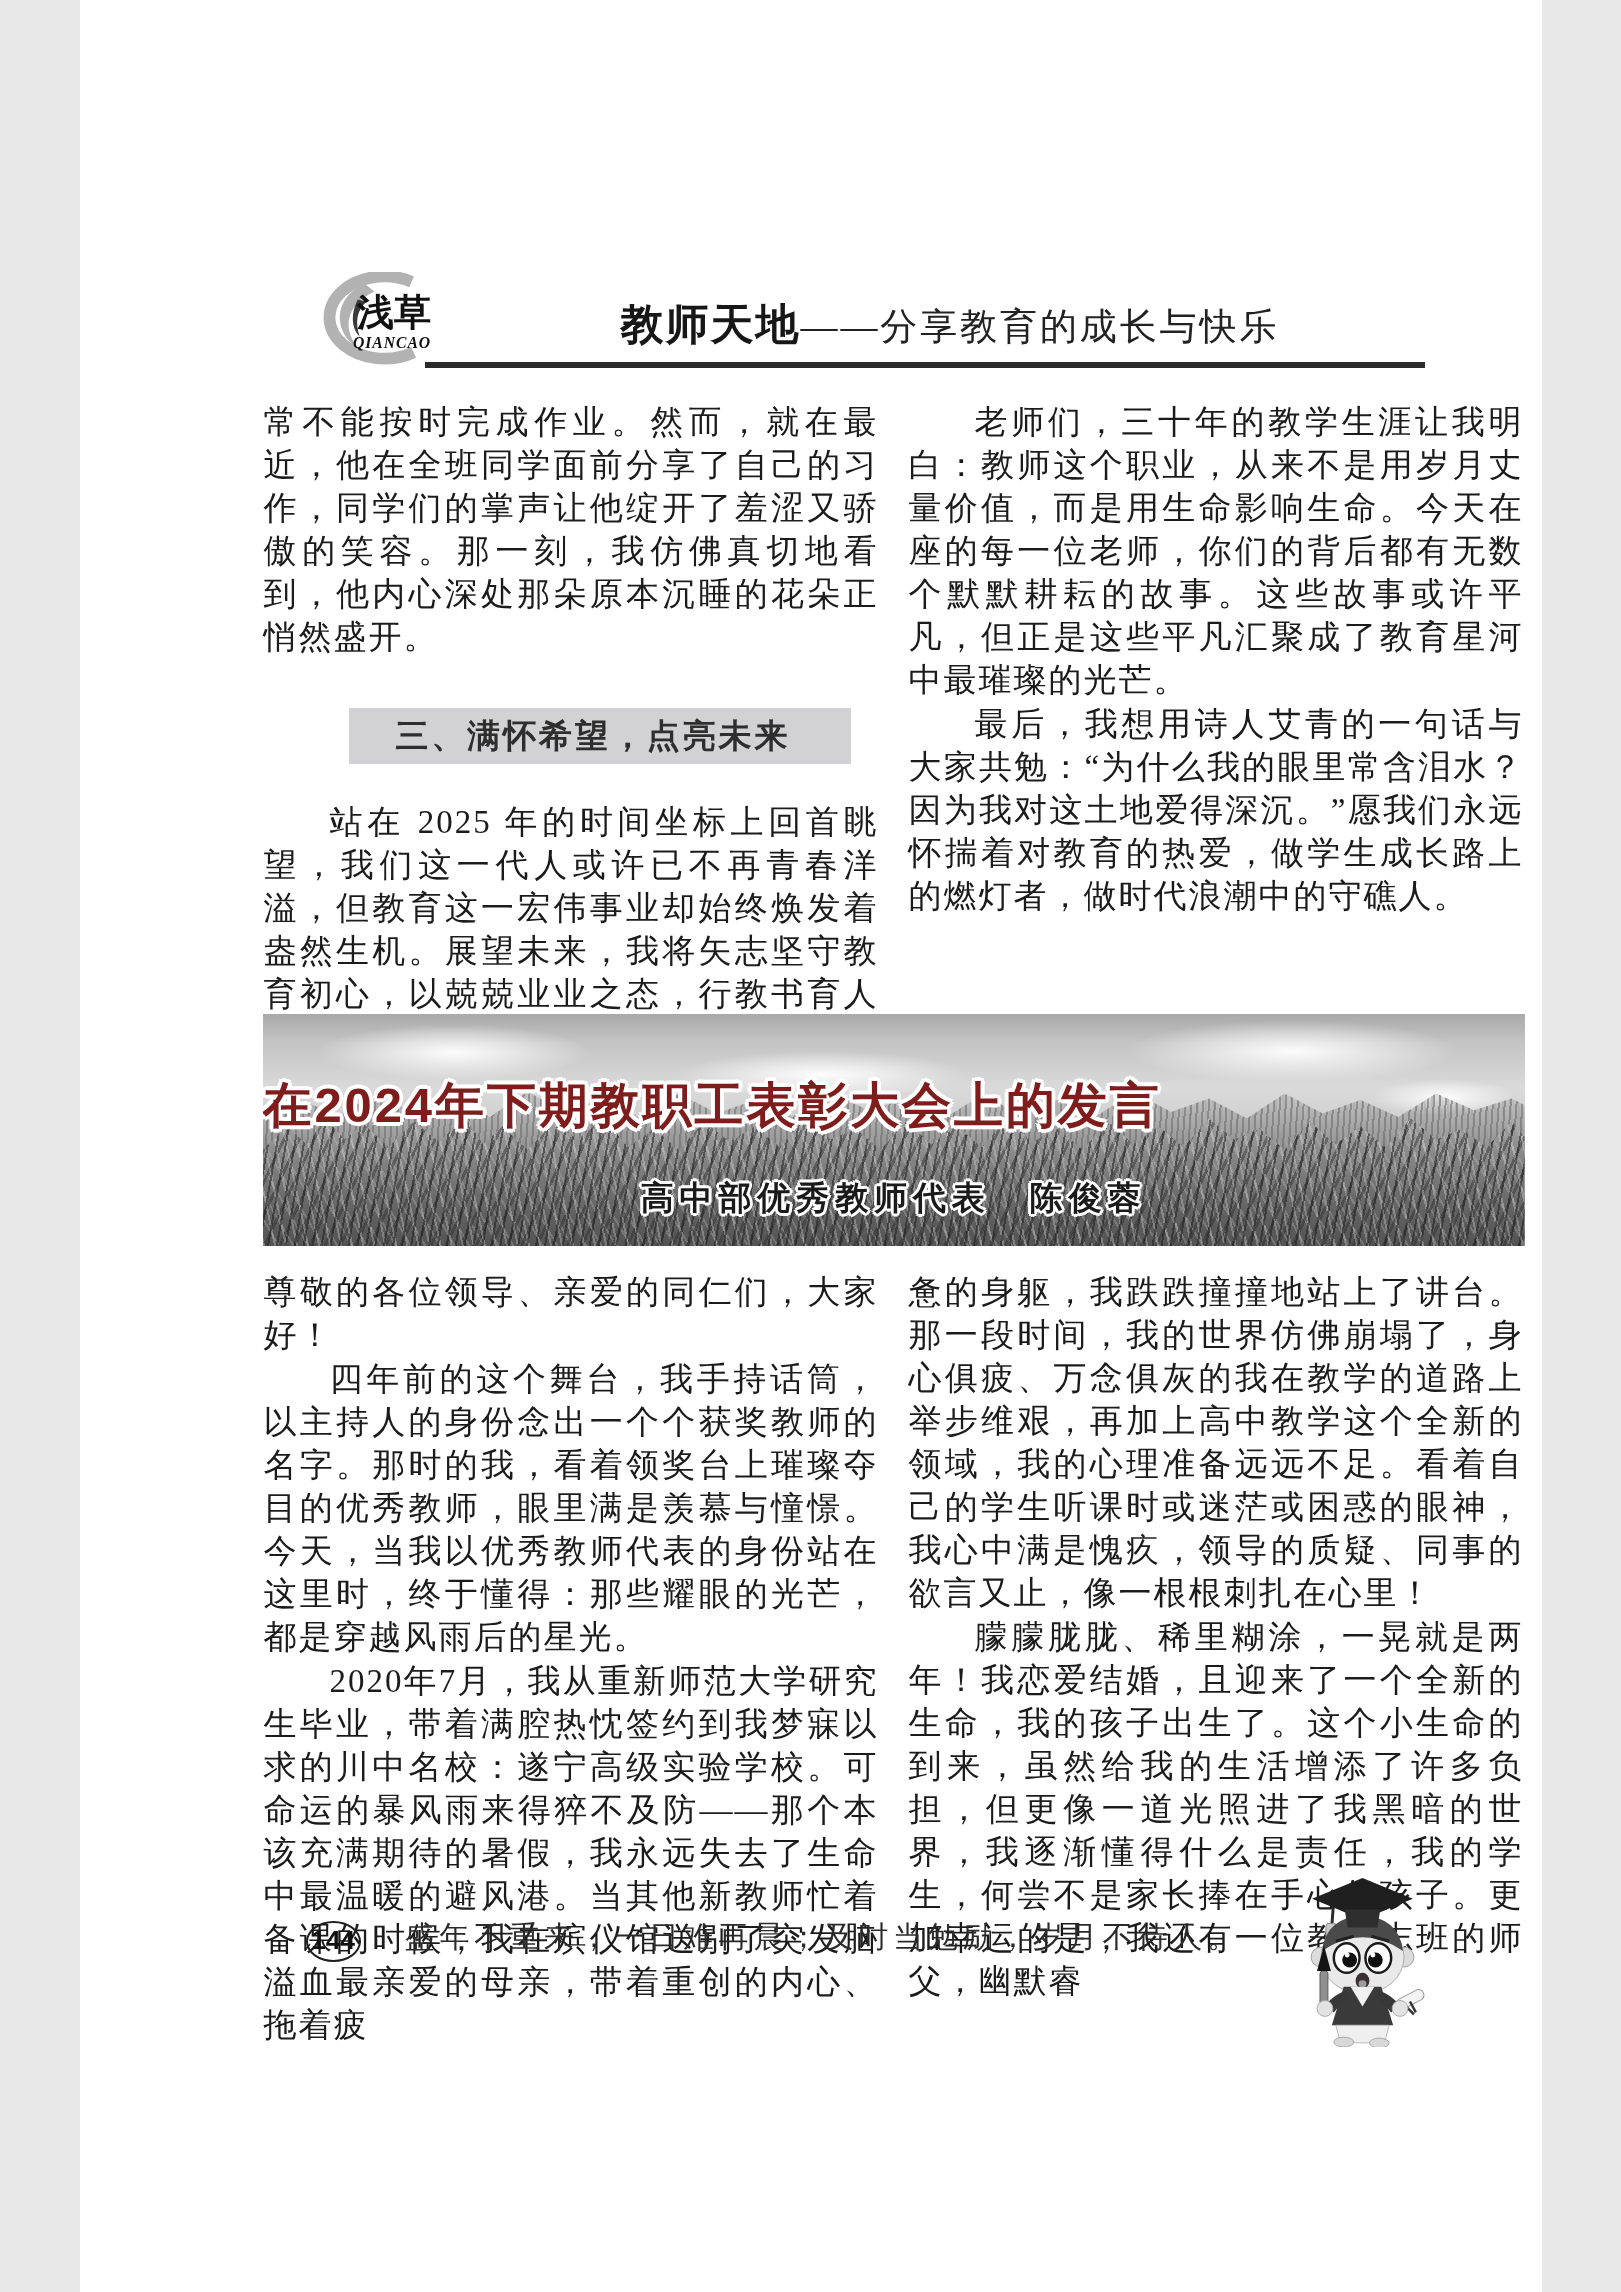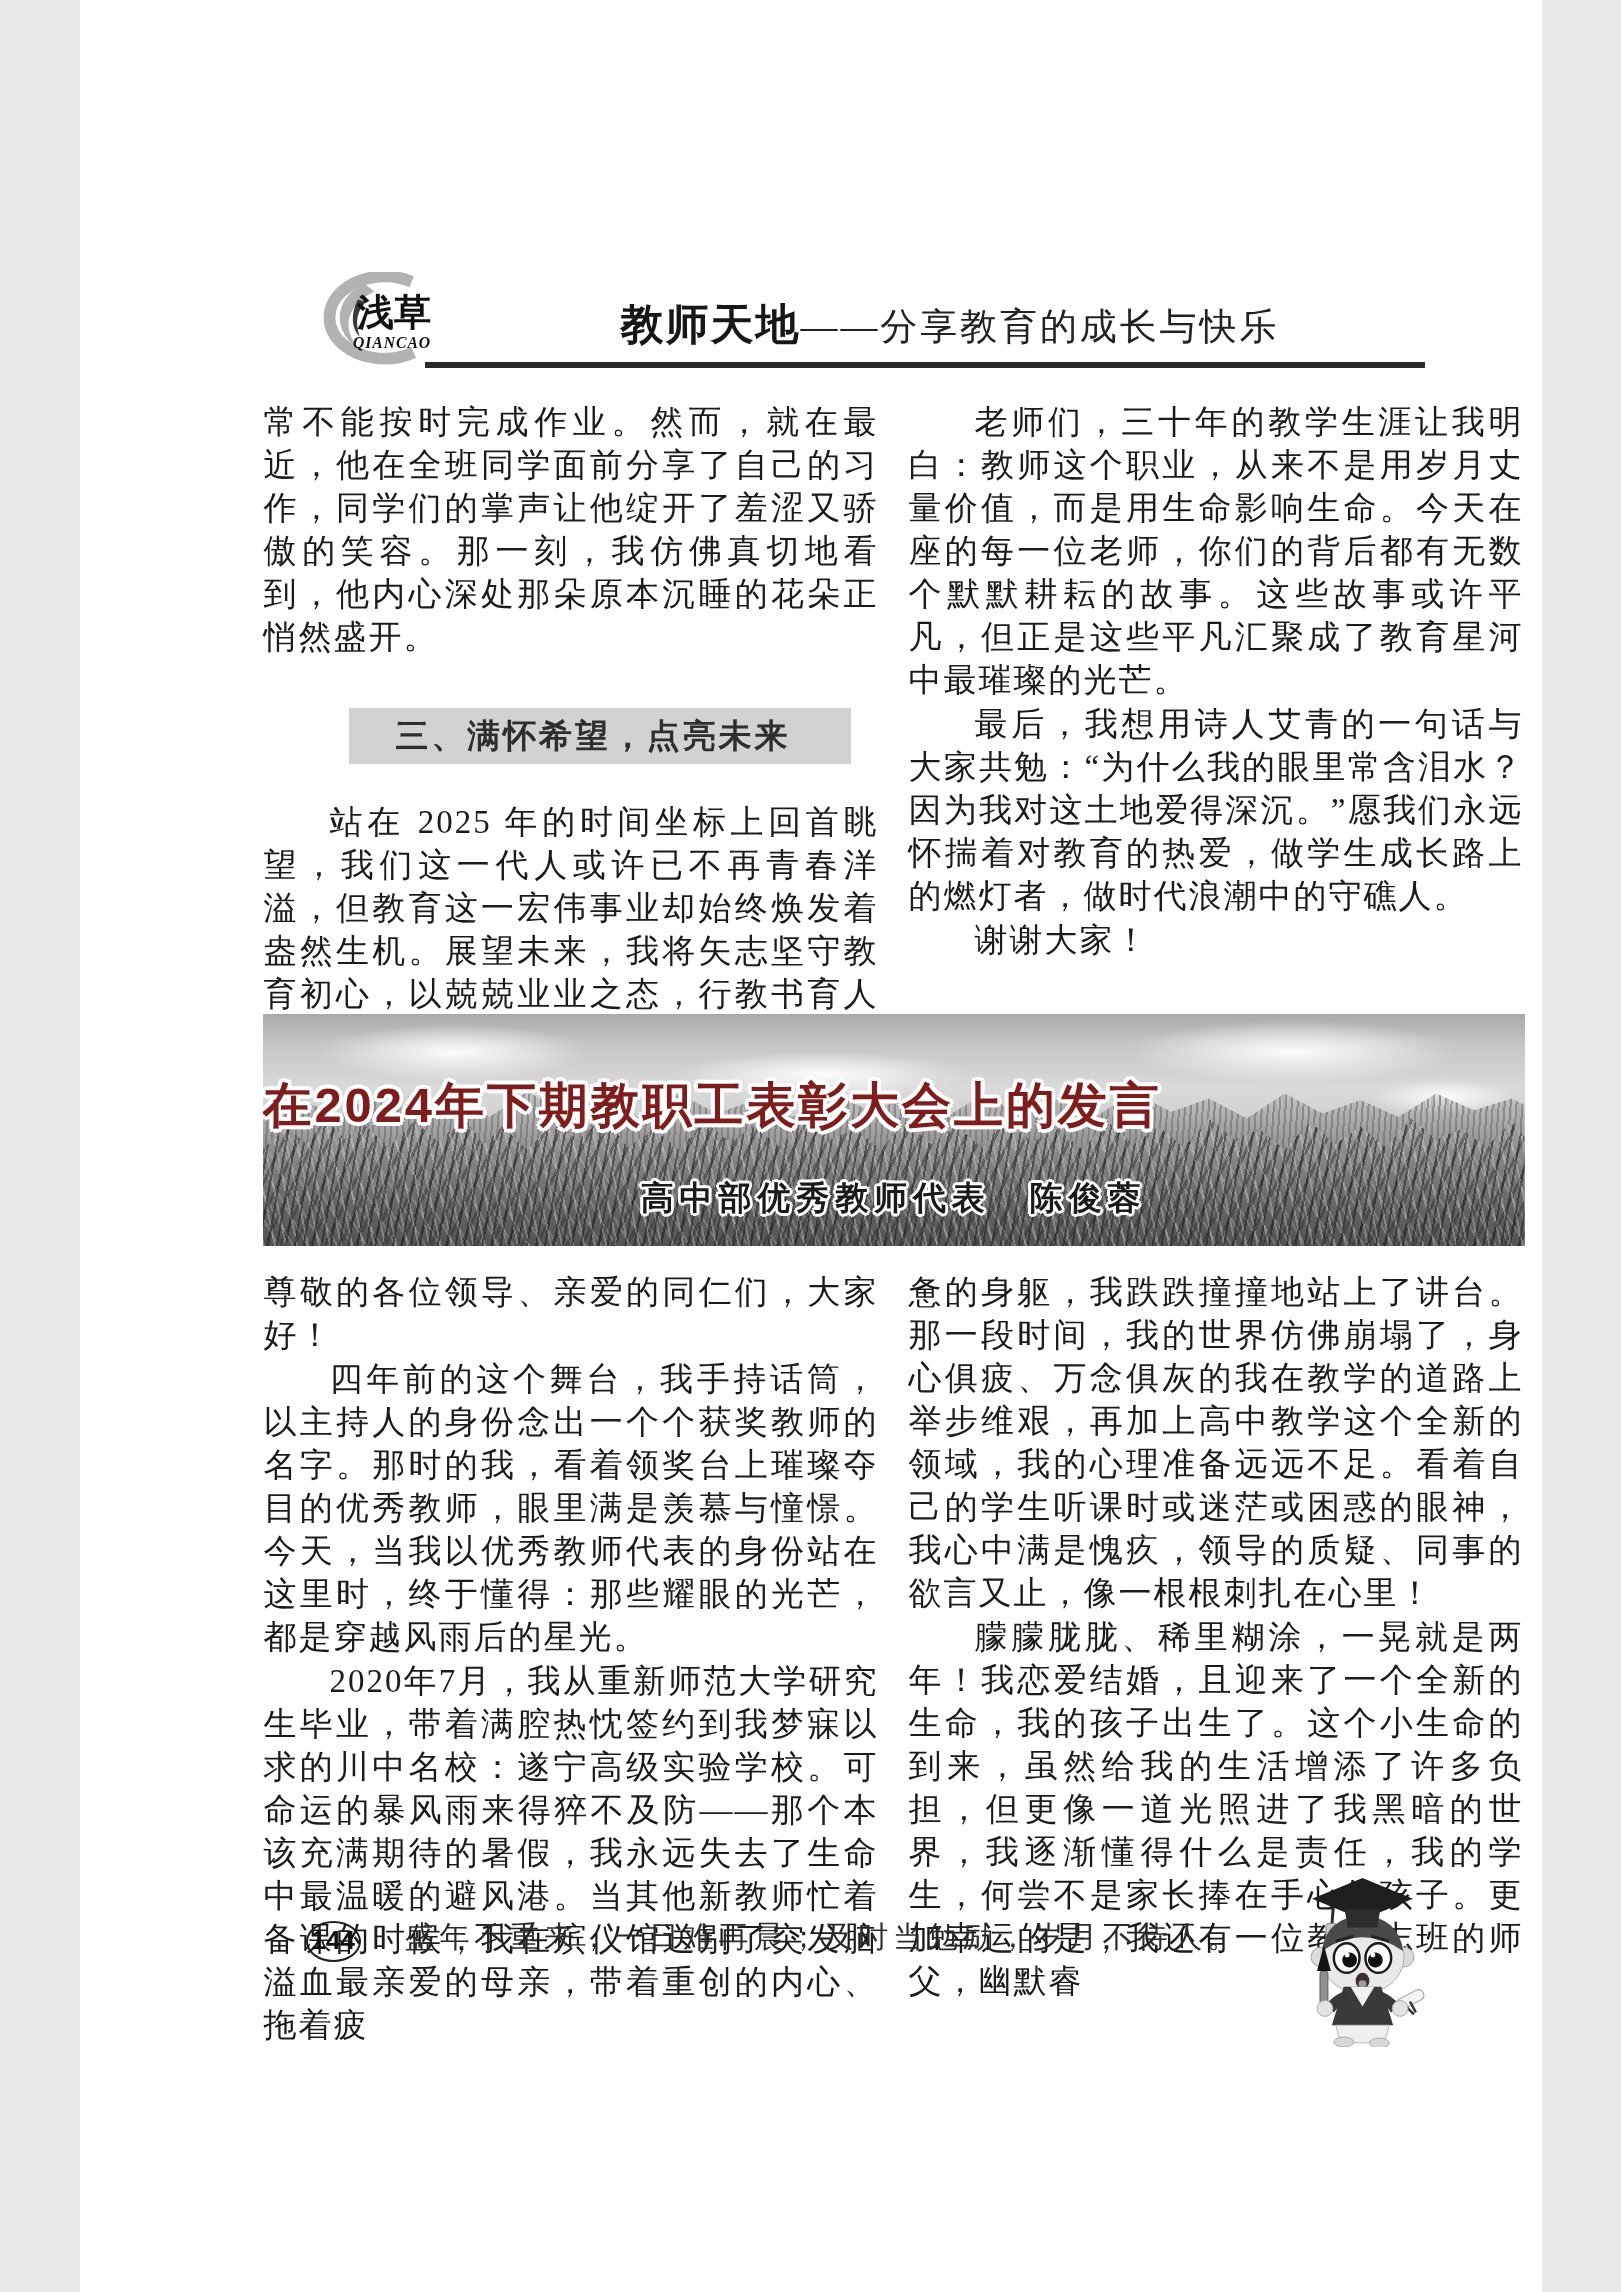--- a/index.html
+++ b/index.html
@@ -98,21 +98,20 @@
   <div class="header-rule"></div>
 
   <div class="col col-top-left">
     <p>常不能按时完成作业。然而，就在最近，他在全班同学面前分享了自己的习作，同学们的掌声让他绽开了羞涩又骄傲的笑容。那一刻，我仿佛真切地看到，他内心深处那朵原本沉睡的花朵正悄然盛开。</p>
     <div class="section-heading">三、满怀希望，点亮未来</div>
     <p class="indent">站在 2025 年的时间坐标上回首眺望，我们这一代人或许已不再青春洋溢，但教育这一宏伟事业却始终焕发着盎然生机。展望未来，我将矢志坚守教育初心，以兢兢业业之态，行教书育人之事，不断开拓创新。</p>
   </div>
   <div class="col col-top-right">
     <p class="indent">老师们，三十年的教学生涯让我明白：教师这个职业，从来不是用岁月丈量价值，而是用生命影响生命。今天在座的每一位老师，你们的背后都有无数个默默耕耘的故事。这些故事或许平凡，但正是这些平凡汇聚成了教育星河中最璀璨的光芒。</p>
     <p class="indent">最后，我想用诗人艾青的一句话与大家共勉：“为什么我的眼里常含泪水？因为我对这土地爱得深沉。”愿我们永远怀揣着对教育的热爱，做学生成长路上的燃灯者，做时代浪潮中的守礁人。</p>
-    <p class="indent">谢谢大家！</p>
   </div>
 
   <div class="banner">
     <div class="banner-sky"></div>
     <div class="cloud cloud1"></div>
     <div class="cloud cloud2"></div>
     <div class="cloud cloud3"></div>
     <div class="cloud cloud4"></div>
     <div class="grass-far"></div>
     <div class="grass-near"></div>

